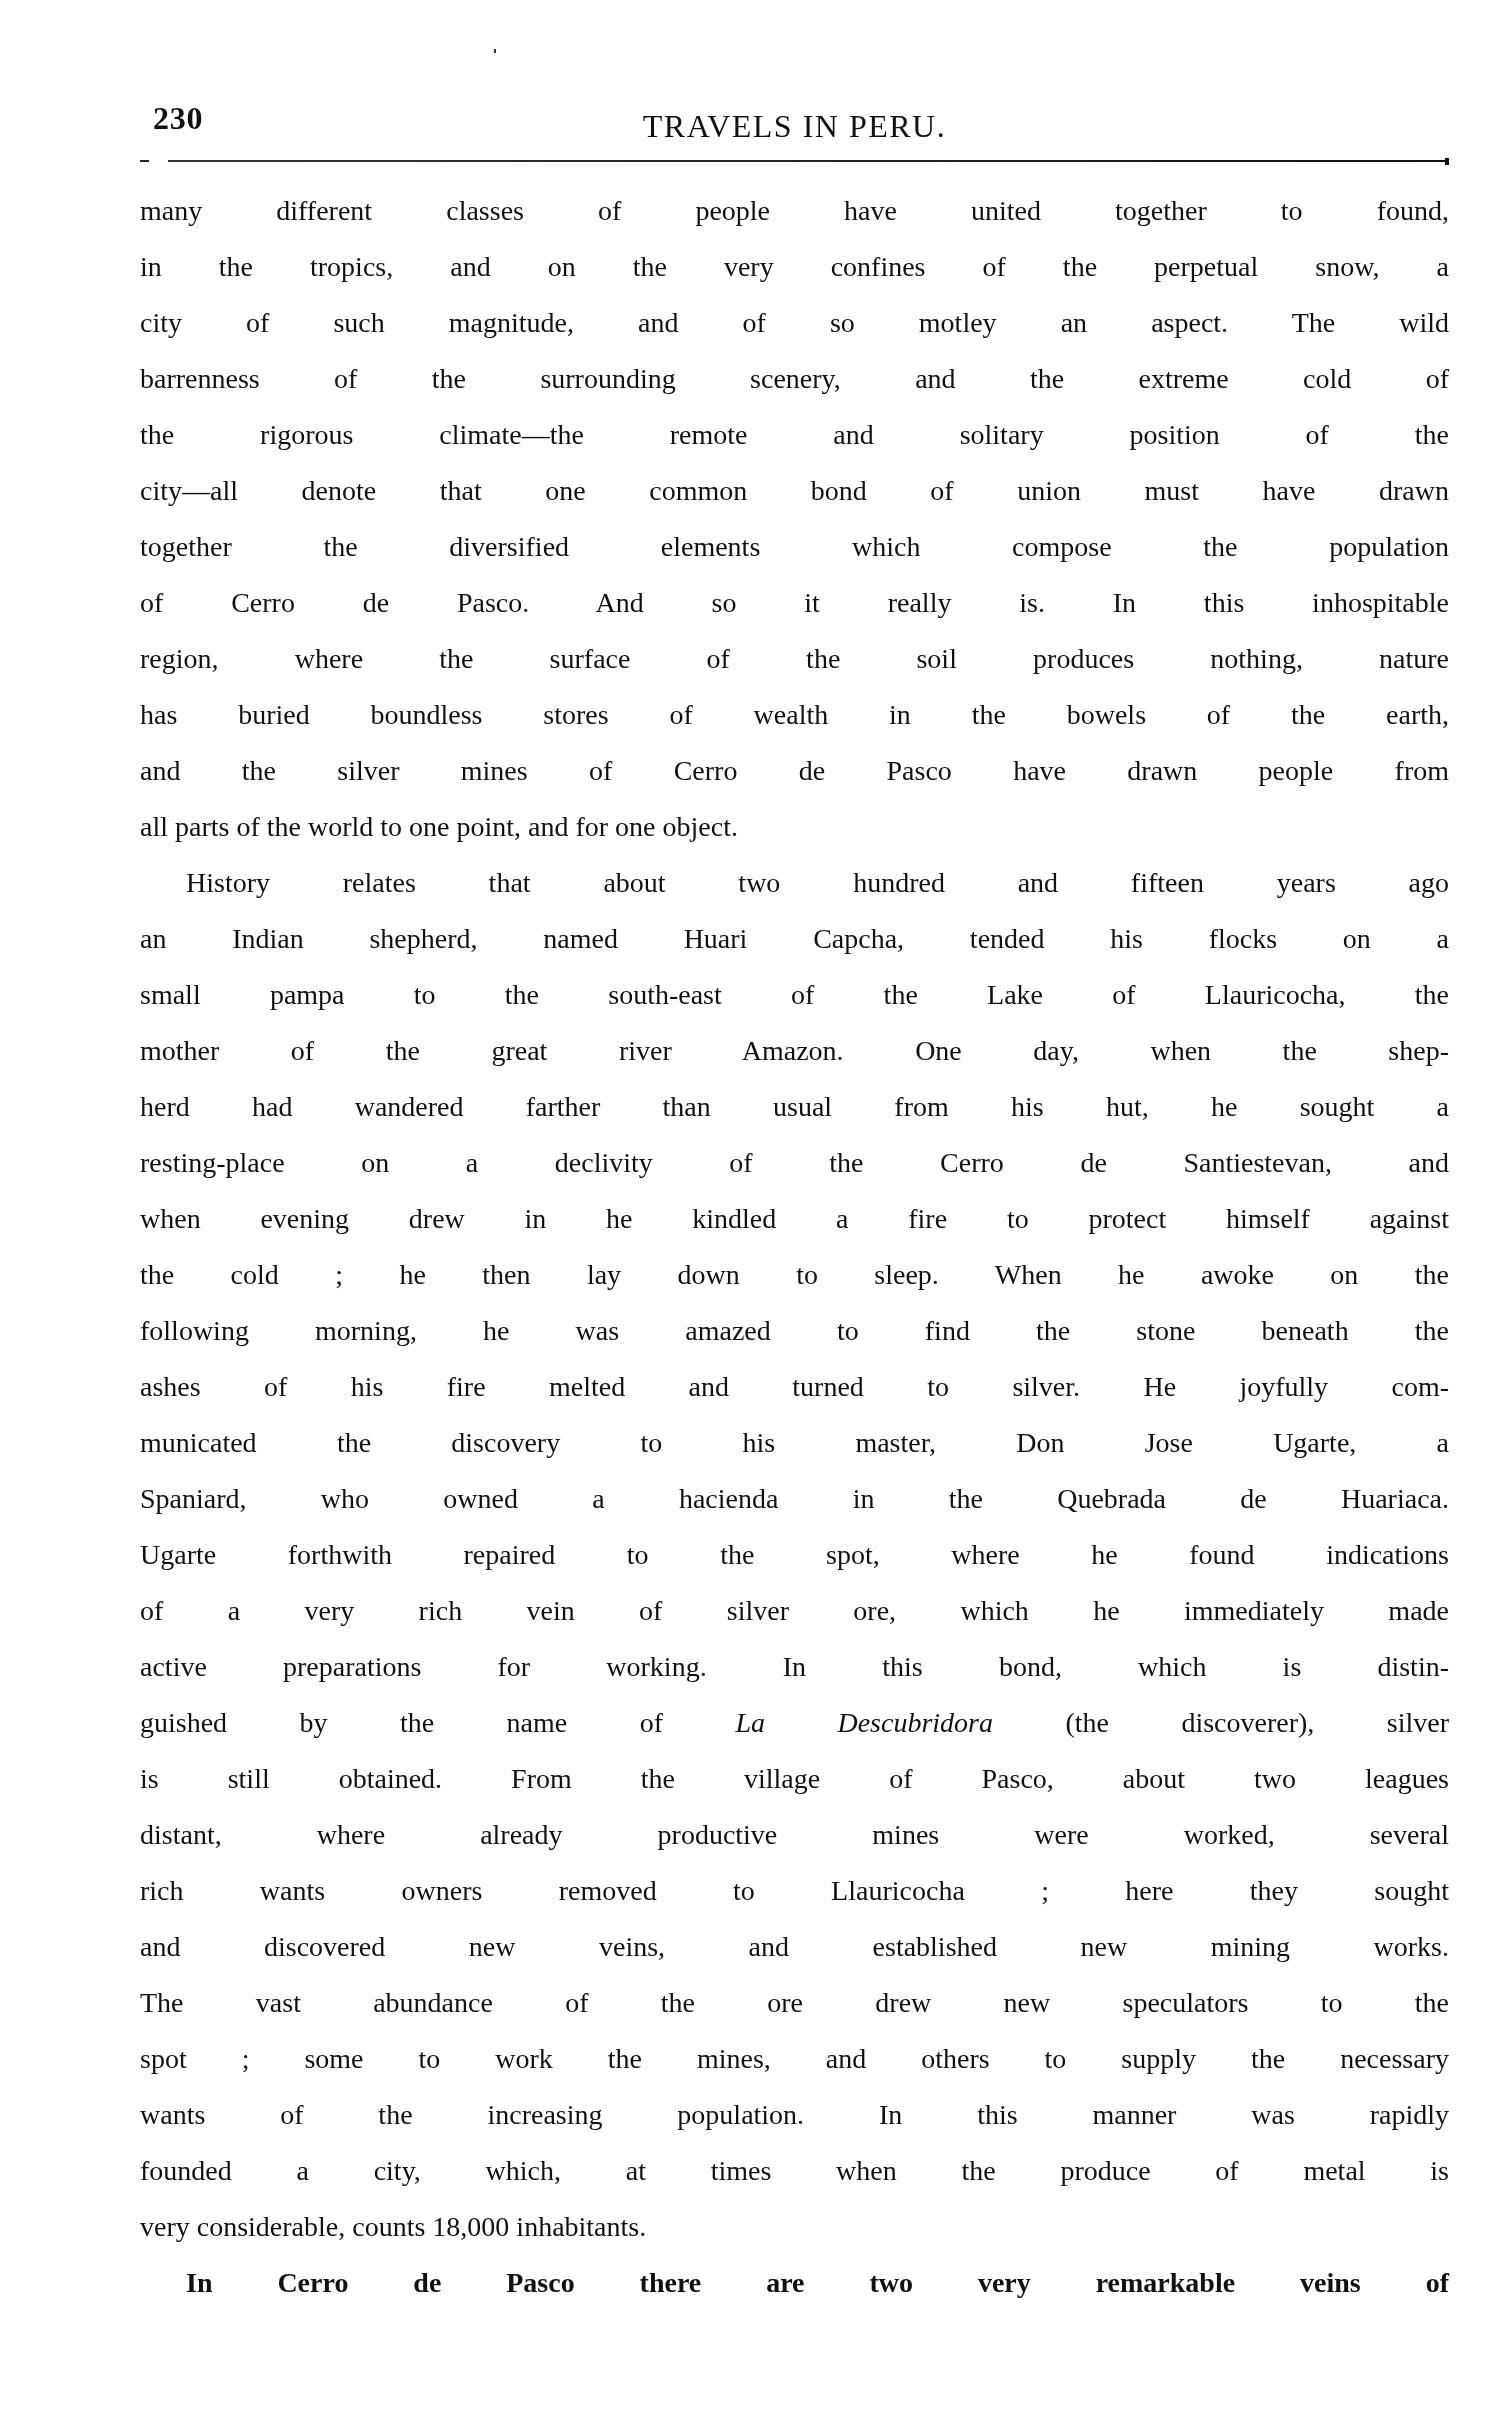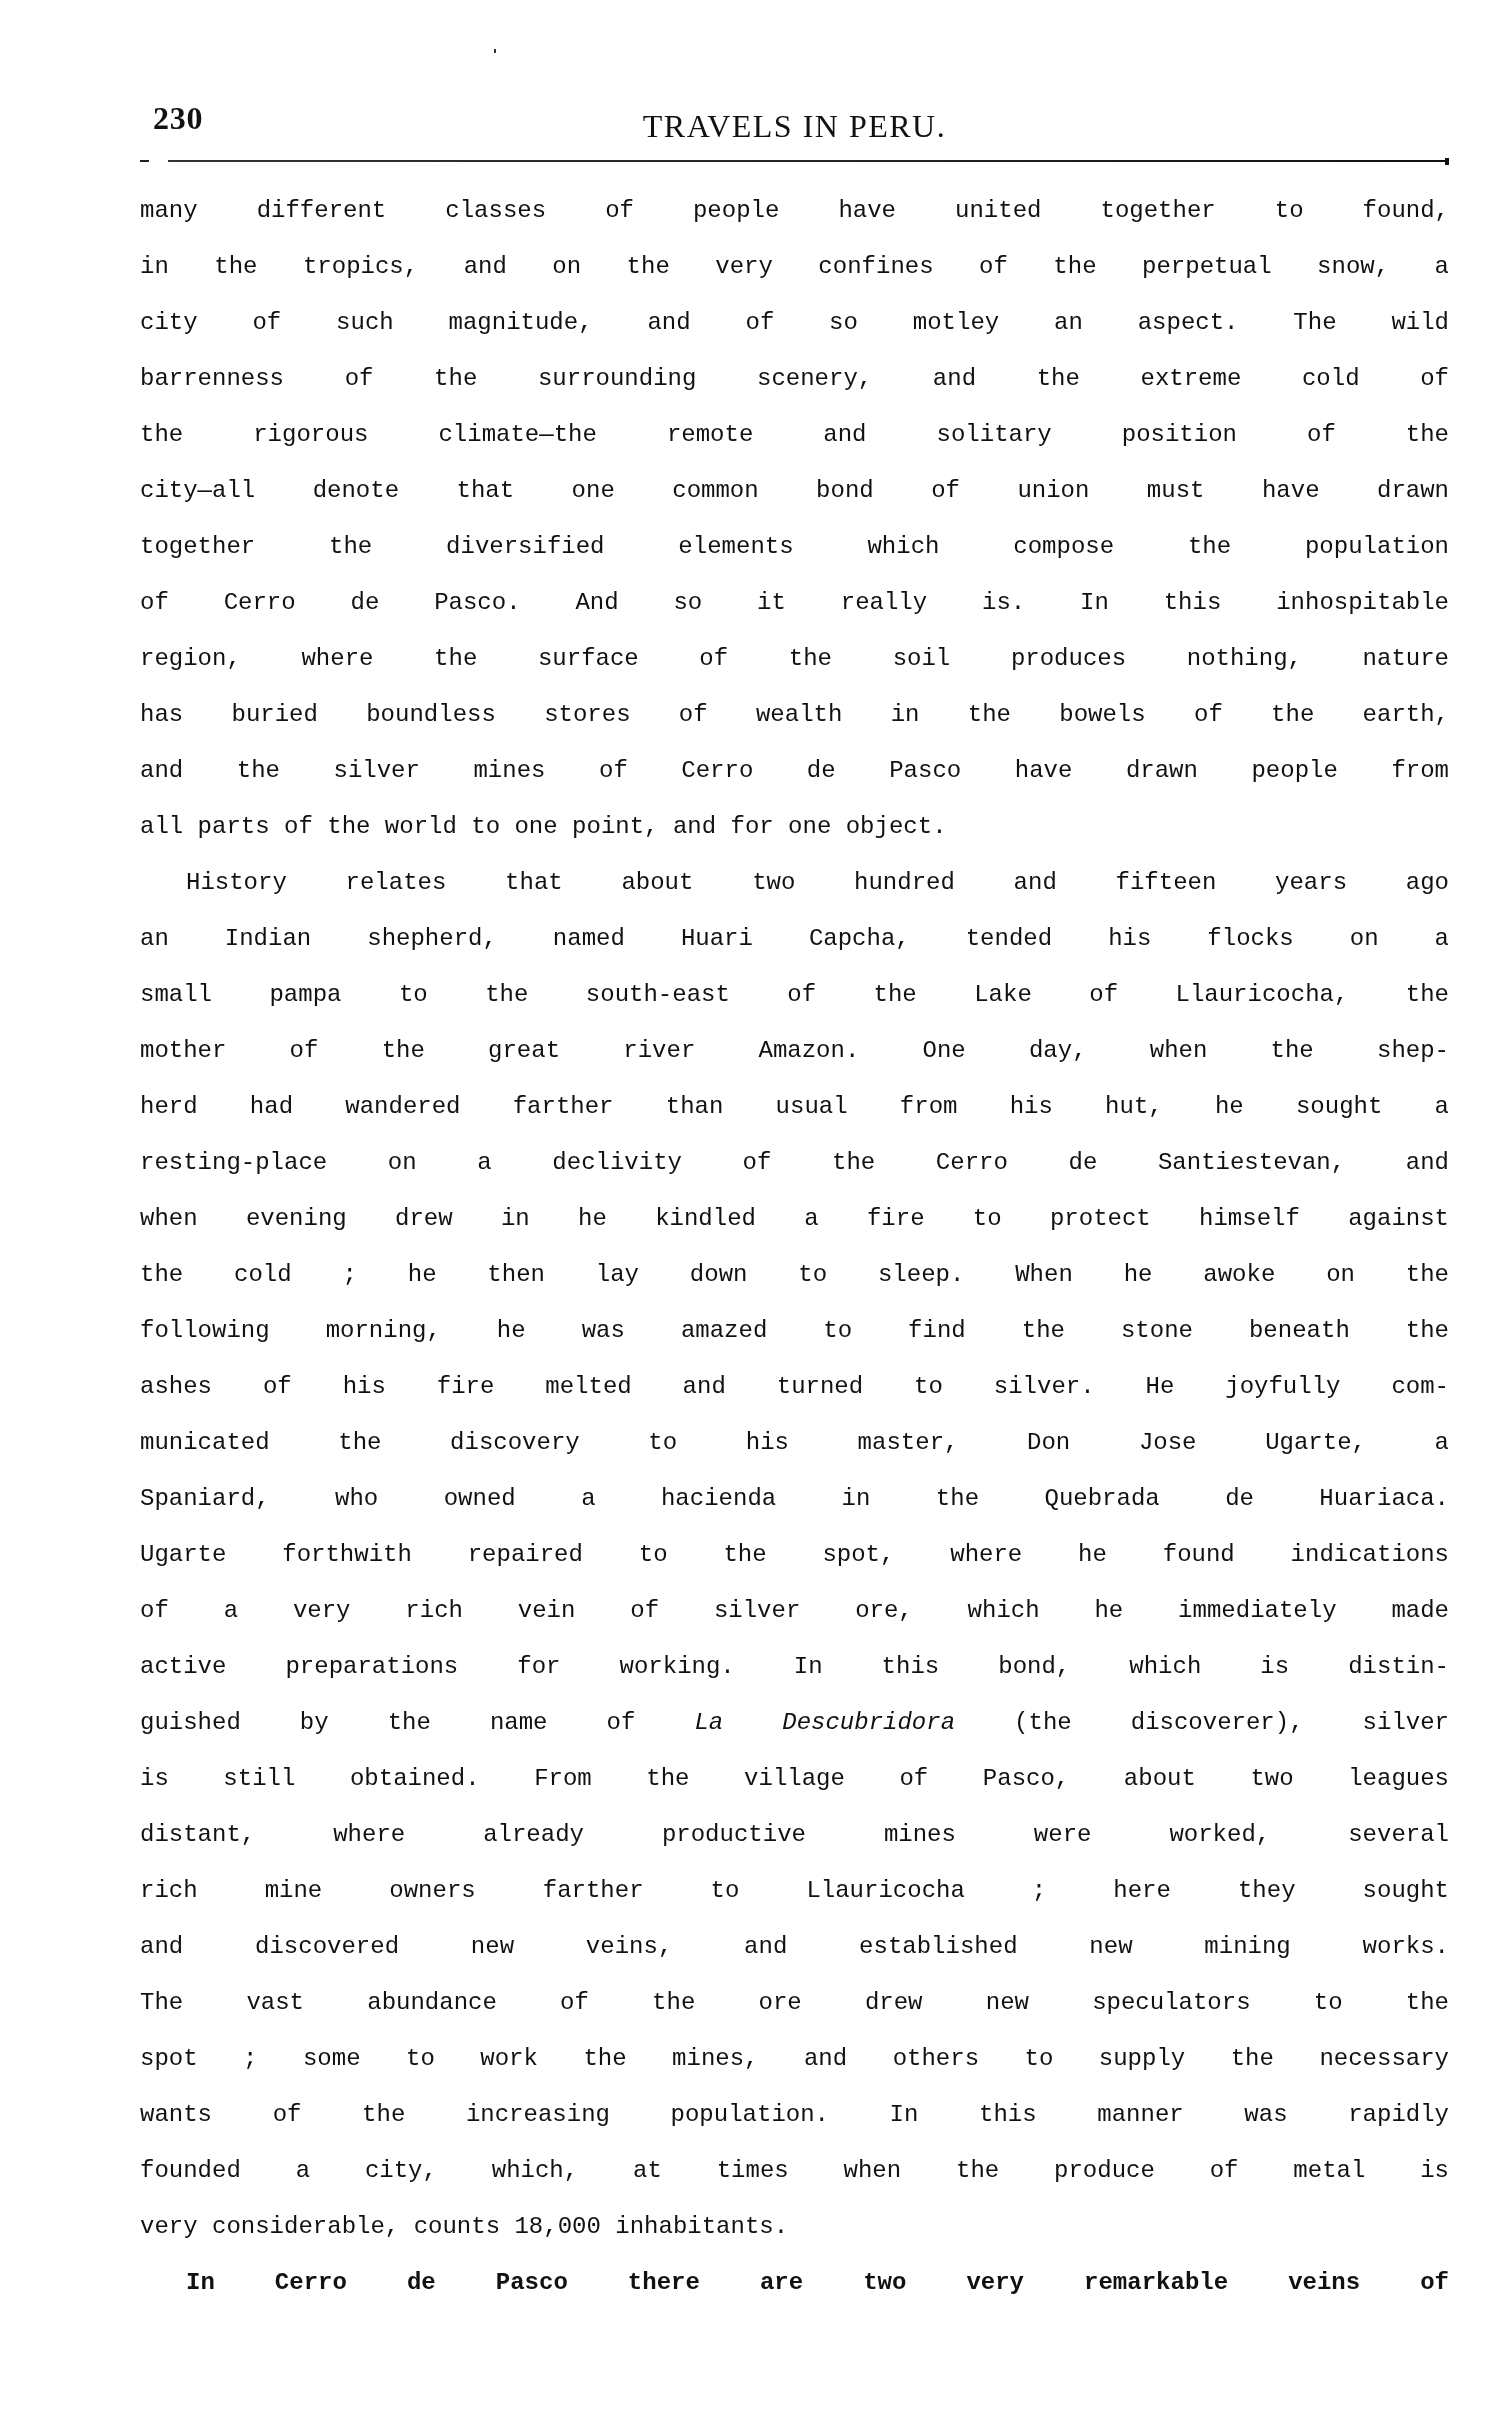--- a/index.html
+++ b/index.html
@@ -91,26 +91,25 @@
     .body-text {
       position: absolute;
       top: 183px;
       left: 0;
       width: 1309px;
     }
     .line {
       display: block;
       height: 56px;
       line-height: 56px;
-      font-size: 24px;
+      font-size: 28px;
       text-align: justify;
       text-align-last: justify;
       white-space: nowrap;
       overflow: visible;
-      font-family: Liberation Mono, monospace;
     }
     .line.last {
       text-align-last: left;
     }
     .line.indent {
       padding-left: 46px;
     }
     .line.bold {
       font-weight: bold;
     }
@@ -164,21 +163,21 @@
       <span class="line">following morning, he was amazed to find the stone beneath the</span>
       <span class="line">ashes of his fire melted and turned to silver. He joyfully com-</span>
       <span class="line">municated the discovery to his master, Don Jose Ugarte, a</span>
       <span class="line">Spaniard, who owned a hacienda in the Quebrada de Huariaca.</span>
       <span class="line">Ugarte forthwith repaired to the spot, where he found indications</span>
       <span class="line">of a very rich vein of silver ore, which he immediately made</span>
       <span class="line">active preparations for working. In this bond, which is distin-</span>
       <span class="line"><span>guished by the name of </span><span class="it">La Descubridora</span><span> (the discoverer), silver</span></span>
       <span class="line">is still obtained. From the village of Pasco, about two leagues</span>
       <span class="line">distant, where already productive mines were worked, several</span>
-      <span class="line">rich mine owners farther to Llauricocha ; here they sought</span>
+      <span class="line">rich wants owners removed to Llauricocha ; here they sought</span>
       <span class="line">and discovered new veins, and established new mining works.</span>
       <span class="line">The vast abundance of the ore drew new speculators to the</span>
       <span class="line">spot ; some to work the mines, and others to supply the necessary</span>
       <span class="line">wants of the increasing population. In this manner was rapidly</span>
       <span class="line">founded a city, which, at times when the produce of metal is</span>
       <span class="line last">very considerable, counts 18,000 inhabitants.</span>
     </div>
 
     <div>
       <span class="line indent bold">In Cerro de Pasco there are two very remarkable veins of</span>

